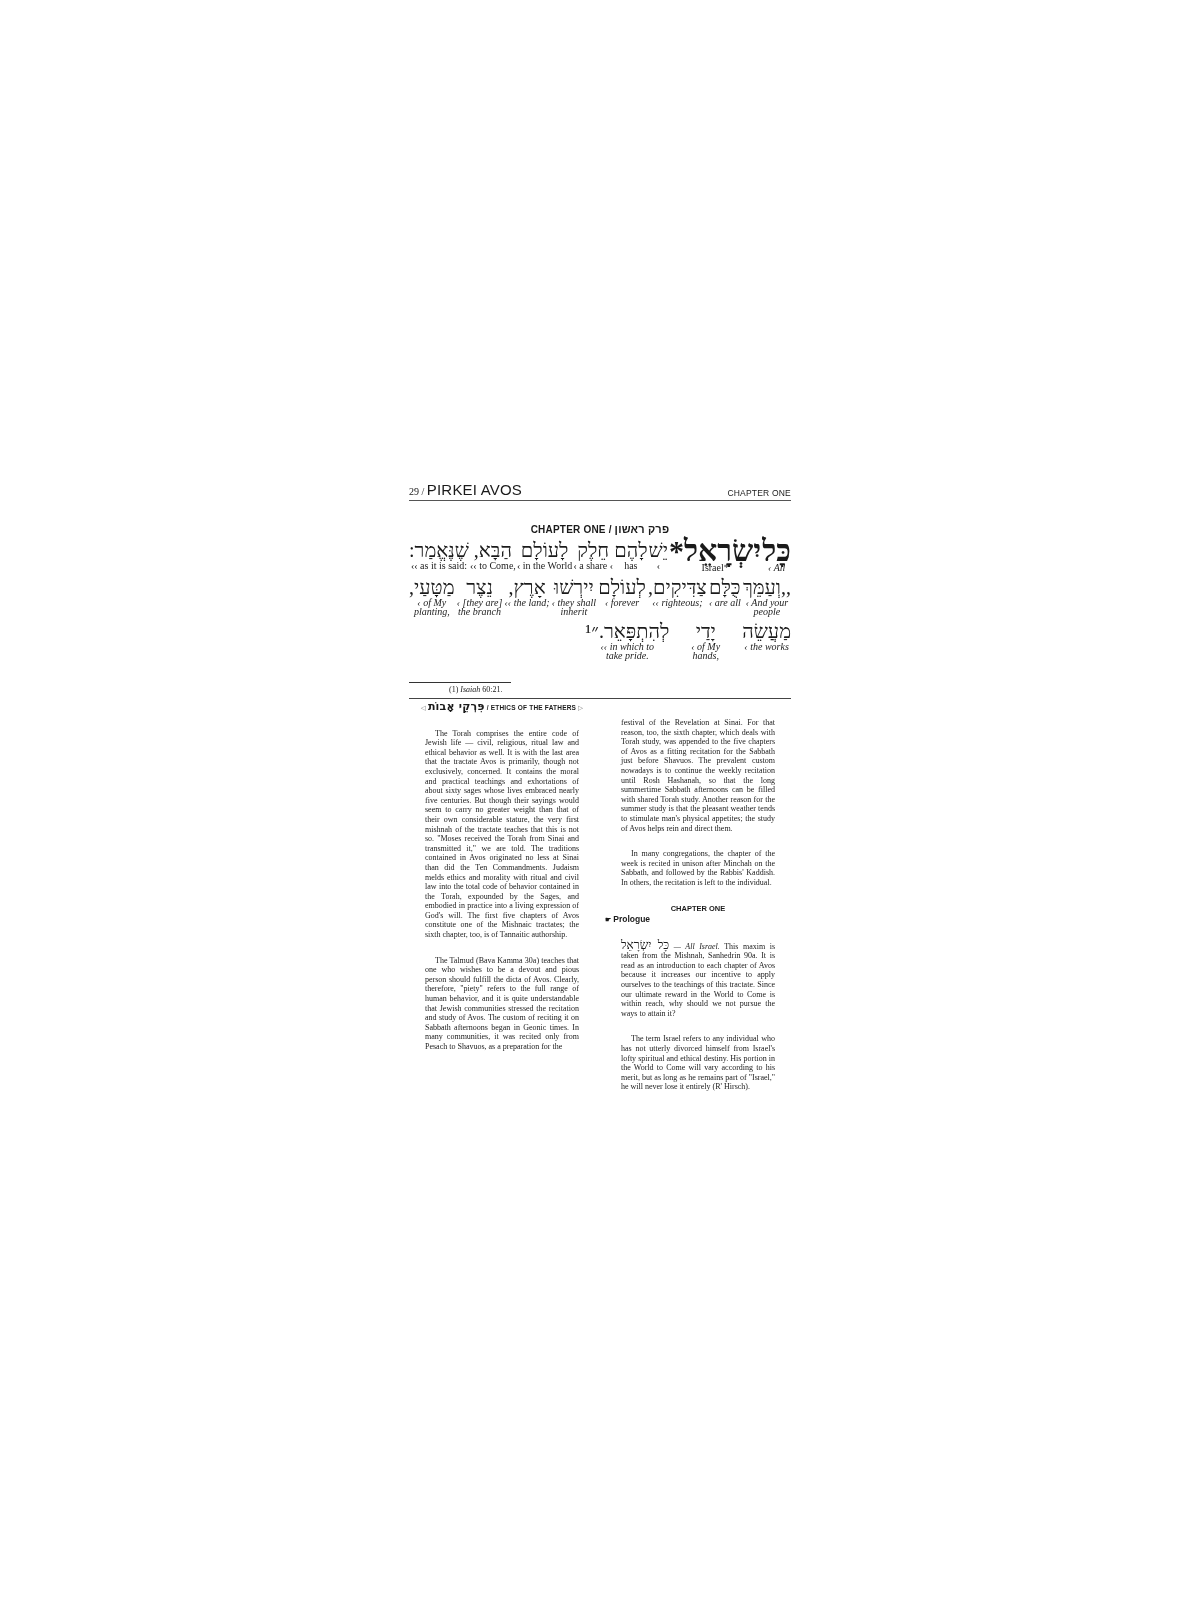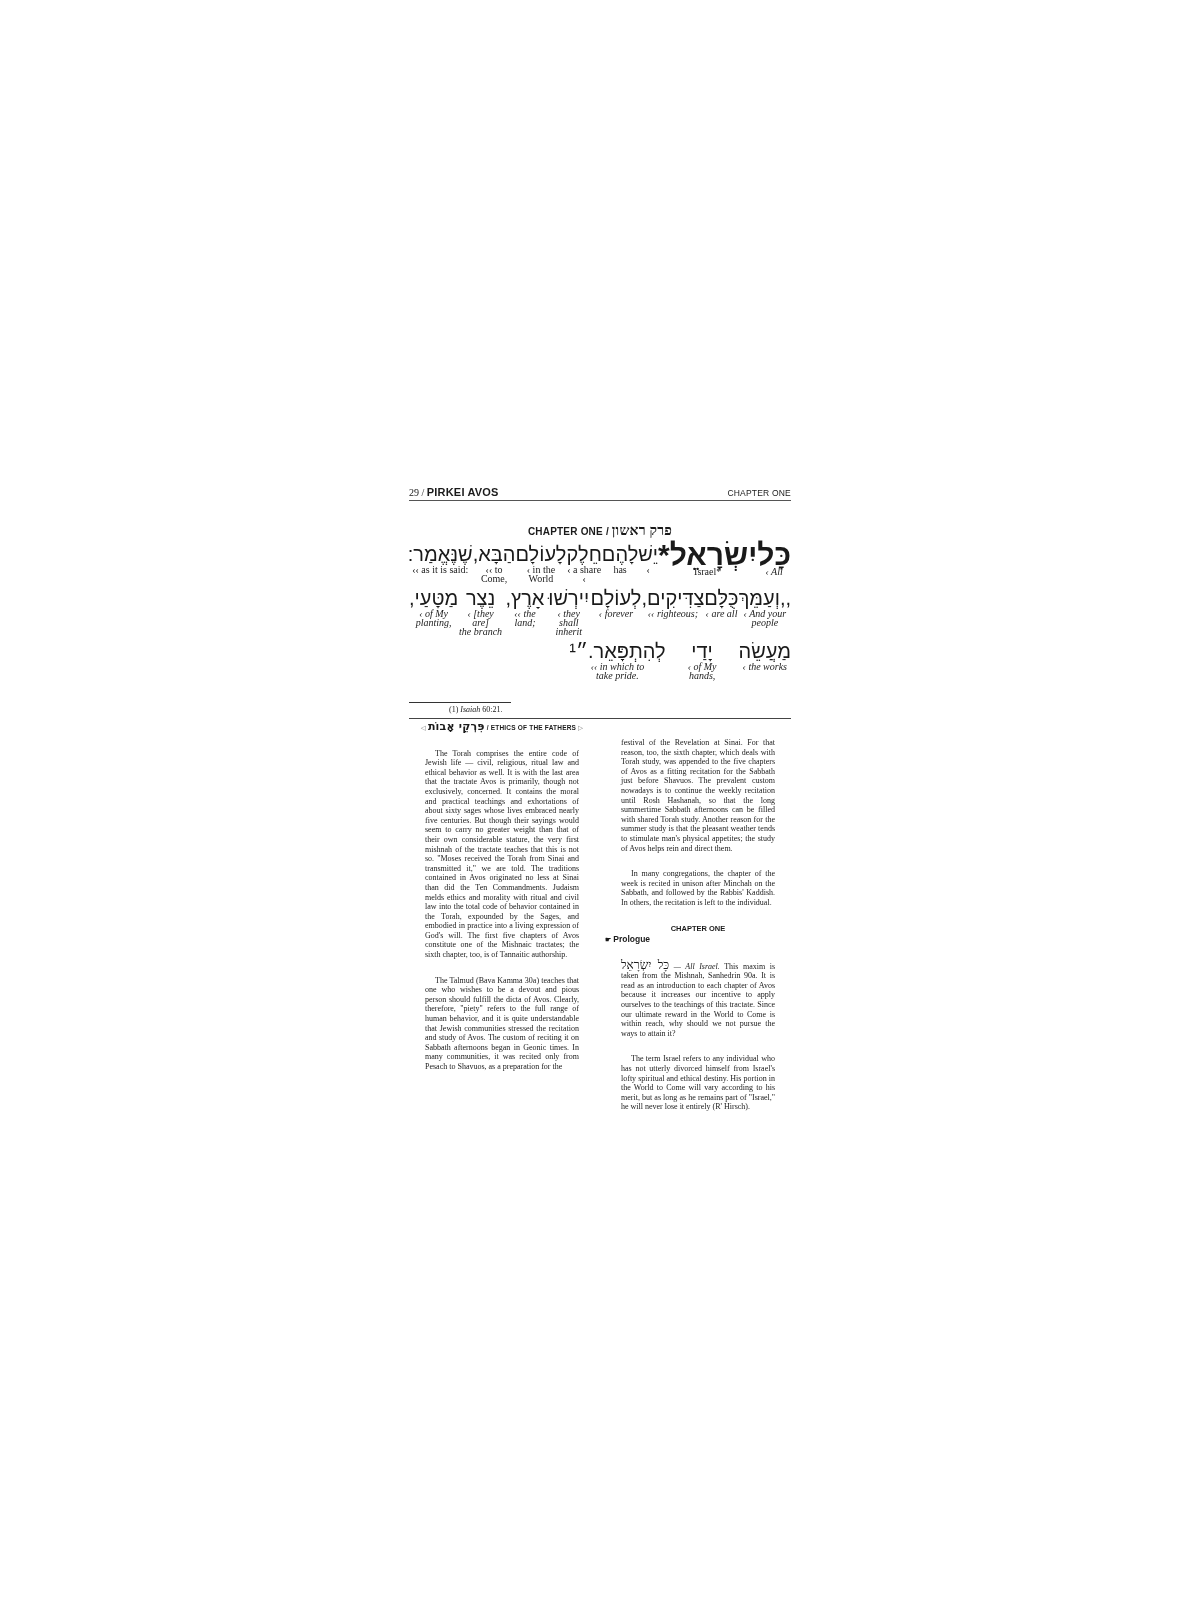--- a/index.html
+++ b/index.html
@@ -1,27 +1,27 @@
 <!DOCTYPE html>
 <html><head>
   <meta charset="utf-8">
   <style>
     html, body { margin:0; padding:0; background:#ffffff; }
     body { width:1200px; height:1600px; position:relative; font-family:"Liberation Serif", serif; color:#1a1a1a; }
     .page { position:absolute; left:409px; top:484px; width:382px; }
     .running-head { display:flex; justify-content:space-between; align-items:flex-end; font-size:10px; border-bottom:1px solid #555; padding-bottom:2px; height:14px; }
     .running-head .left .num { font-family:"Liberation Serif", serif;margin-top:28px; }
-    .running-head .left .title { font-family:"Liberation Sans", sans-serif; font-weight:bold; font-size:11px; letter-spacing:0.2px; }
+    .running-head .left .title { font-family:"Liberation Sans", sans-serif; font-weight:normal; font-size:15px; letter-spacing:0.2px; }
     .running-head .right { font-family:"Liberation Sans", sans-serif; font-size:8.5px; letter-spacing:0.2px; }
     .chapter-heading { text-align:center; margin-top:22px; font-family:"Liberation Sans", sans-serif; font-weight:bold; font-size:10px; letter-spacing:0.2px; }
-    .chapter-heading .heb { font-family:Liberation Serif, serif; font-size:14px; }
+    .chapter-heading .heb { font-family:Liberation Sans, sans-serif; font-size:11px; }
     .verse-line { direction:rtl; display:flex; flex-wrap:nowrap; justify-content:space-between; align-items:flex-start; margin-top:4px; }
     .verse-line.short { justify-content:flex-start; }
     .word { display:flex; flex-direction:column; align-items:center; direction:rtl; }
-    .word .heb { font-family:Liberation Sans, sans-serif; font-size:20px; line-height:22px; white-space:nowrap; }
+    .word .heb { font-family:Liberation Serif, serif; font-size:20px; line-height:22px; white-space:nowrap; }
     .word .heb.big { font-size:30px; font-weight:bold; line-height:24px; }
     .word .eng { direction:ltr; font-size:10px; font-style:italic; line-height:9px; text-align:center; white-space:pre-line; color:#222; }
     .word .eng.roman { font-style:normal; }
     .verse-line.short .word { margin-left:22px; }
     .footnote-rule { width:102px; border-top:1px solid #333; margin-top:22px; }
     .footnote { font-size:8px; margin-top:2px;margin-left:40px; }
     .footnote i { font-style:italic; }
     .commentary-rule { border-top:1px solid #444; margin-top:4px; }
     .commentary { display:flex; justify-content:space-between; margin-top:3px; }
     .col { width:186px; font-size:8px; line-height:9.6px; text-align:justify; }

